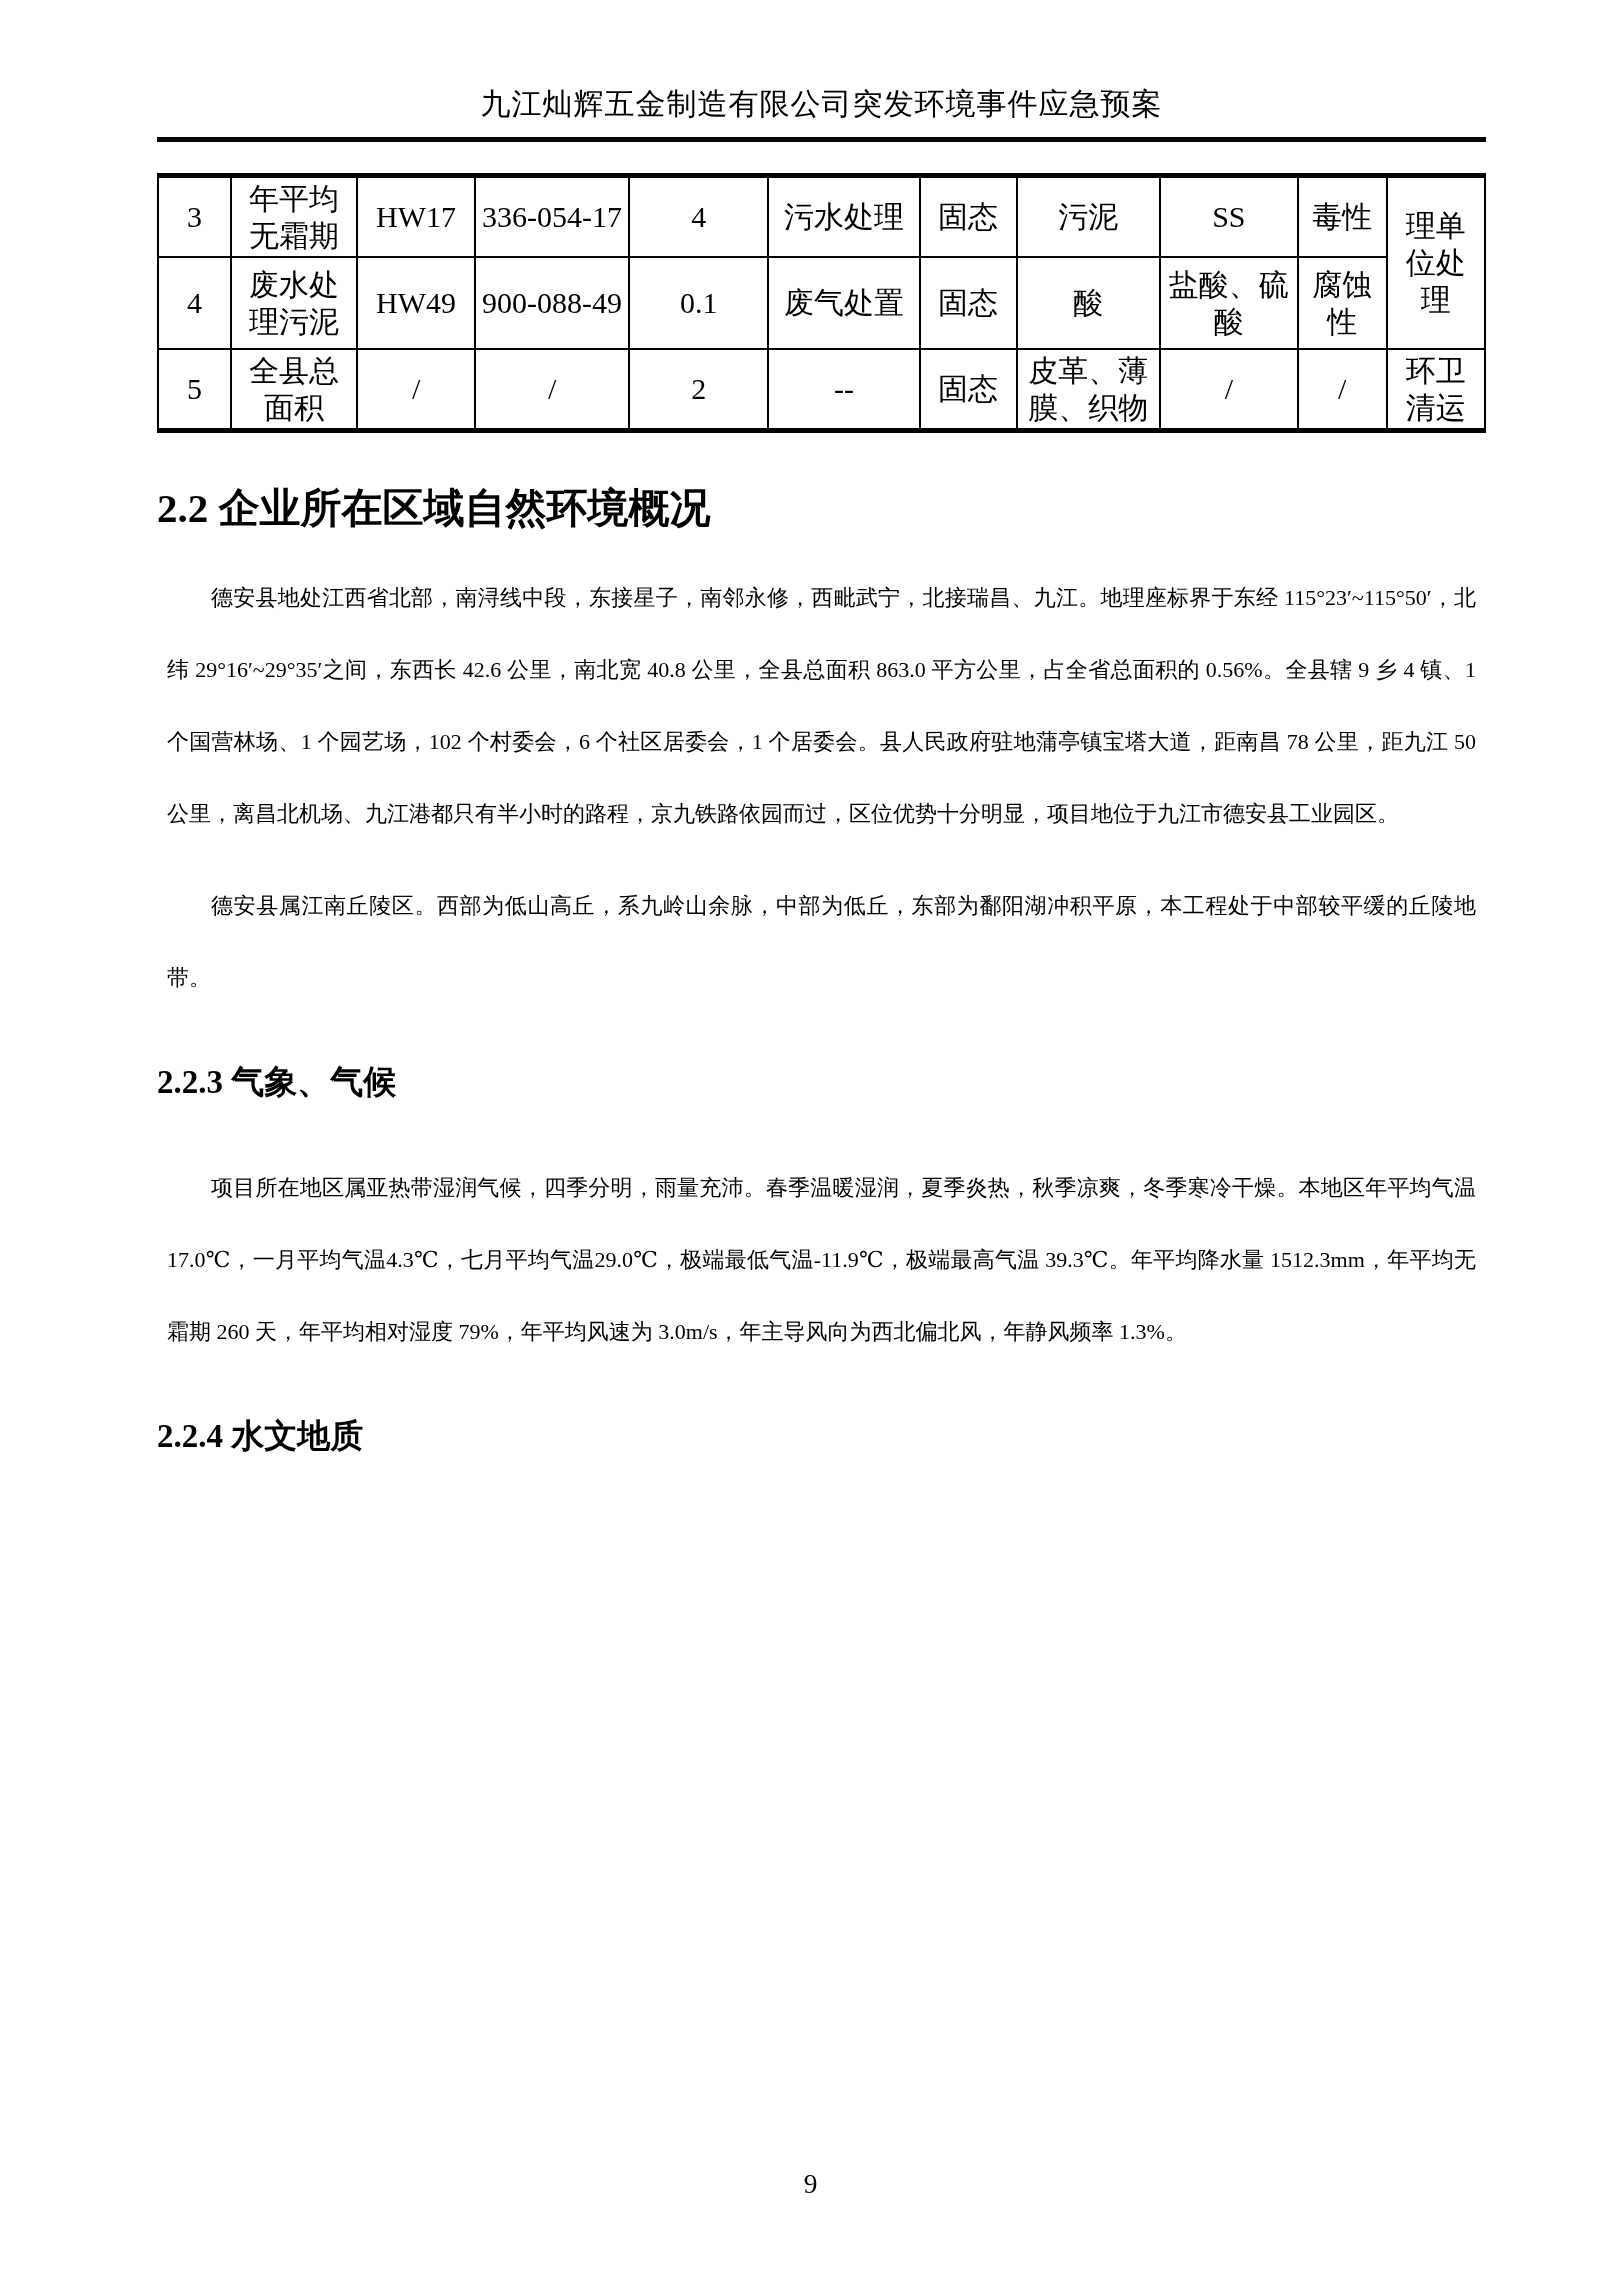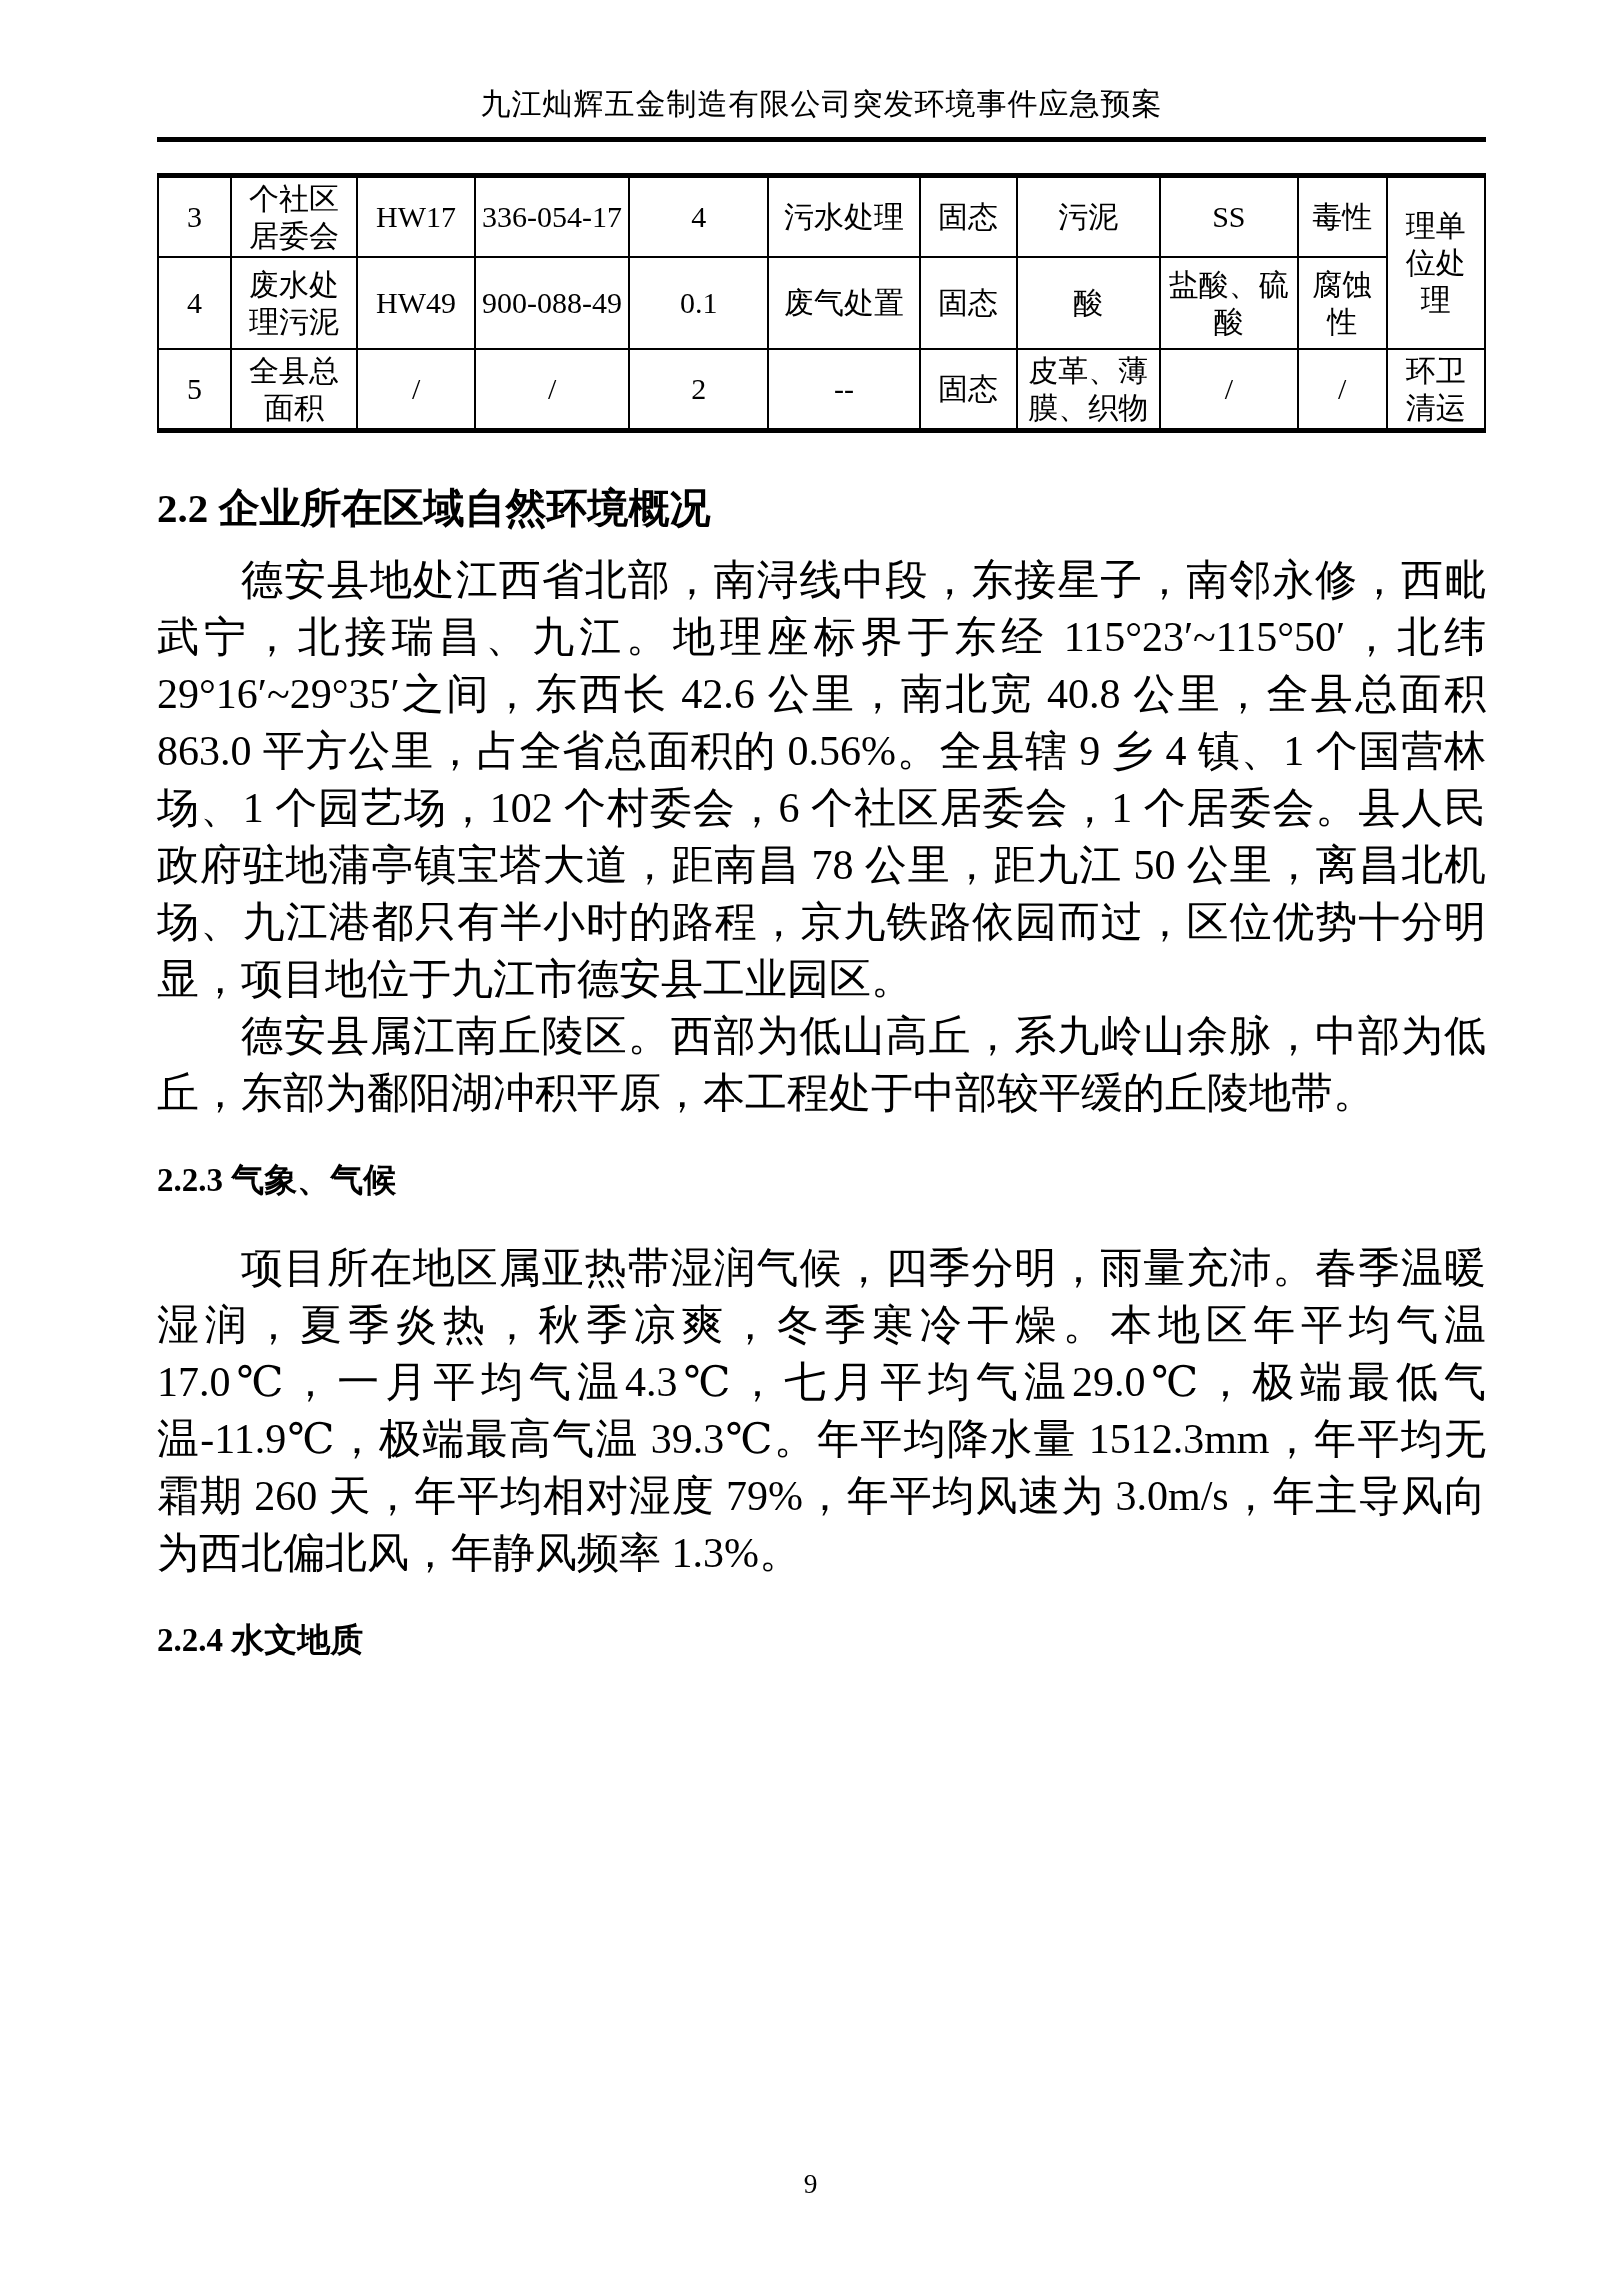--- a/index.html
+++ b/index.html
@@ -34,21 +34,21 @@
   tr.r3 { height:76px; }
   h2.sec {
     font-size:41px; line-height:47px; font-weight:bold;
     margin:52px 0 20.6px 0;
   }
   h3.sub {
     font-size:33px; line-height:39px; font-weight:bold;
     margin:39px 0 40px 0;
   }
   p.body {
-    font-size:42px; line-height:57px; margin:0;
+    font-size:22px; line-height:72px; margin:10px;
     text-align:justify; text-indent:2em;
   }
   .page-number {
     position:absolute; left:0; width:100%; top:2168px;
     text-align:center; font-size:27.4px; line-height:33px;
   }
 </style>
 </head>
 <body>
 
@@ -68,21 +68,21 @@
           <col style="width:11.4%">
         <col style="width:7.3%">
           <col style="width:10.8%">
           <col style="width:10.4%">
         <col style="width:6.7%">
           <col style="width:7.4%">
       </colgroup>
       <tbody>
         <tr class="r1">
           <td>3</td>
-          <td>个社区居委会</td>
+          <td>年平均无霜期</td>
           <td>HW17</td>
           <td>336-054-17</td>
           <td>4</td>
           <td>污水处理</td>
           <td>固态</td>
           <td>污泥</td>
           <td>SS</td>
           <td>毒性</td>
           <td rowspan="2">理单位处理</td>
         </tr>

